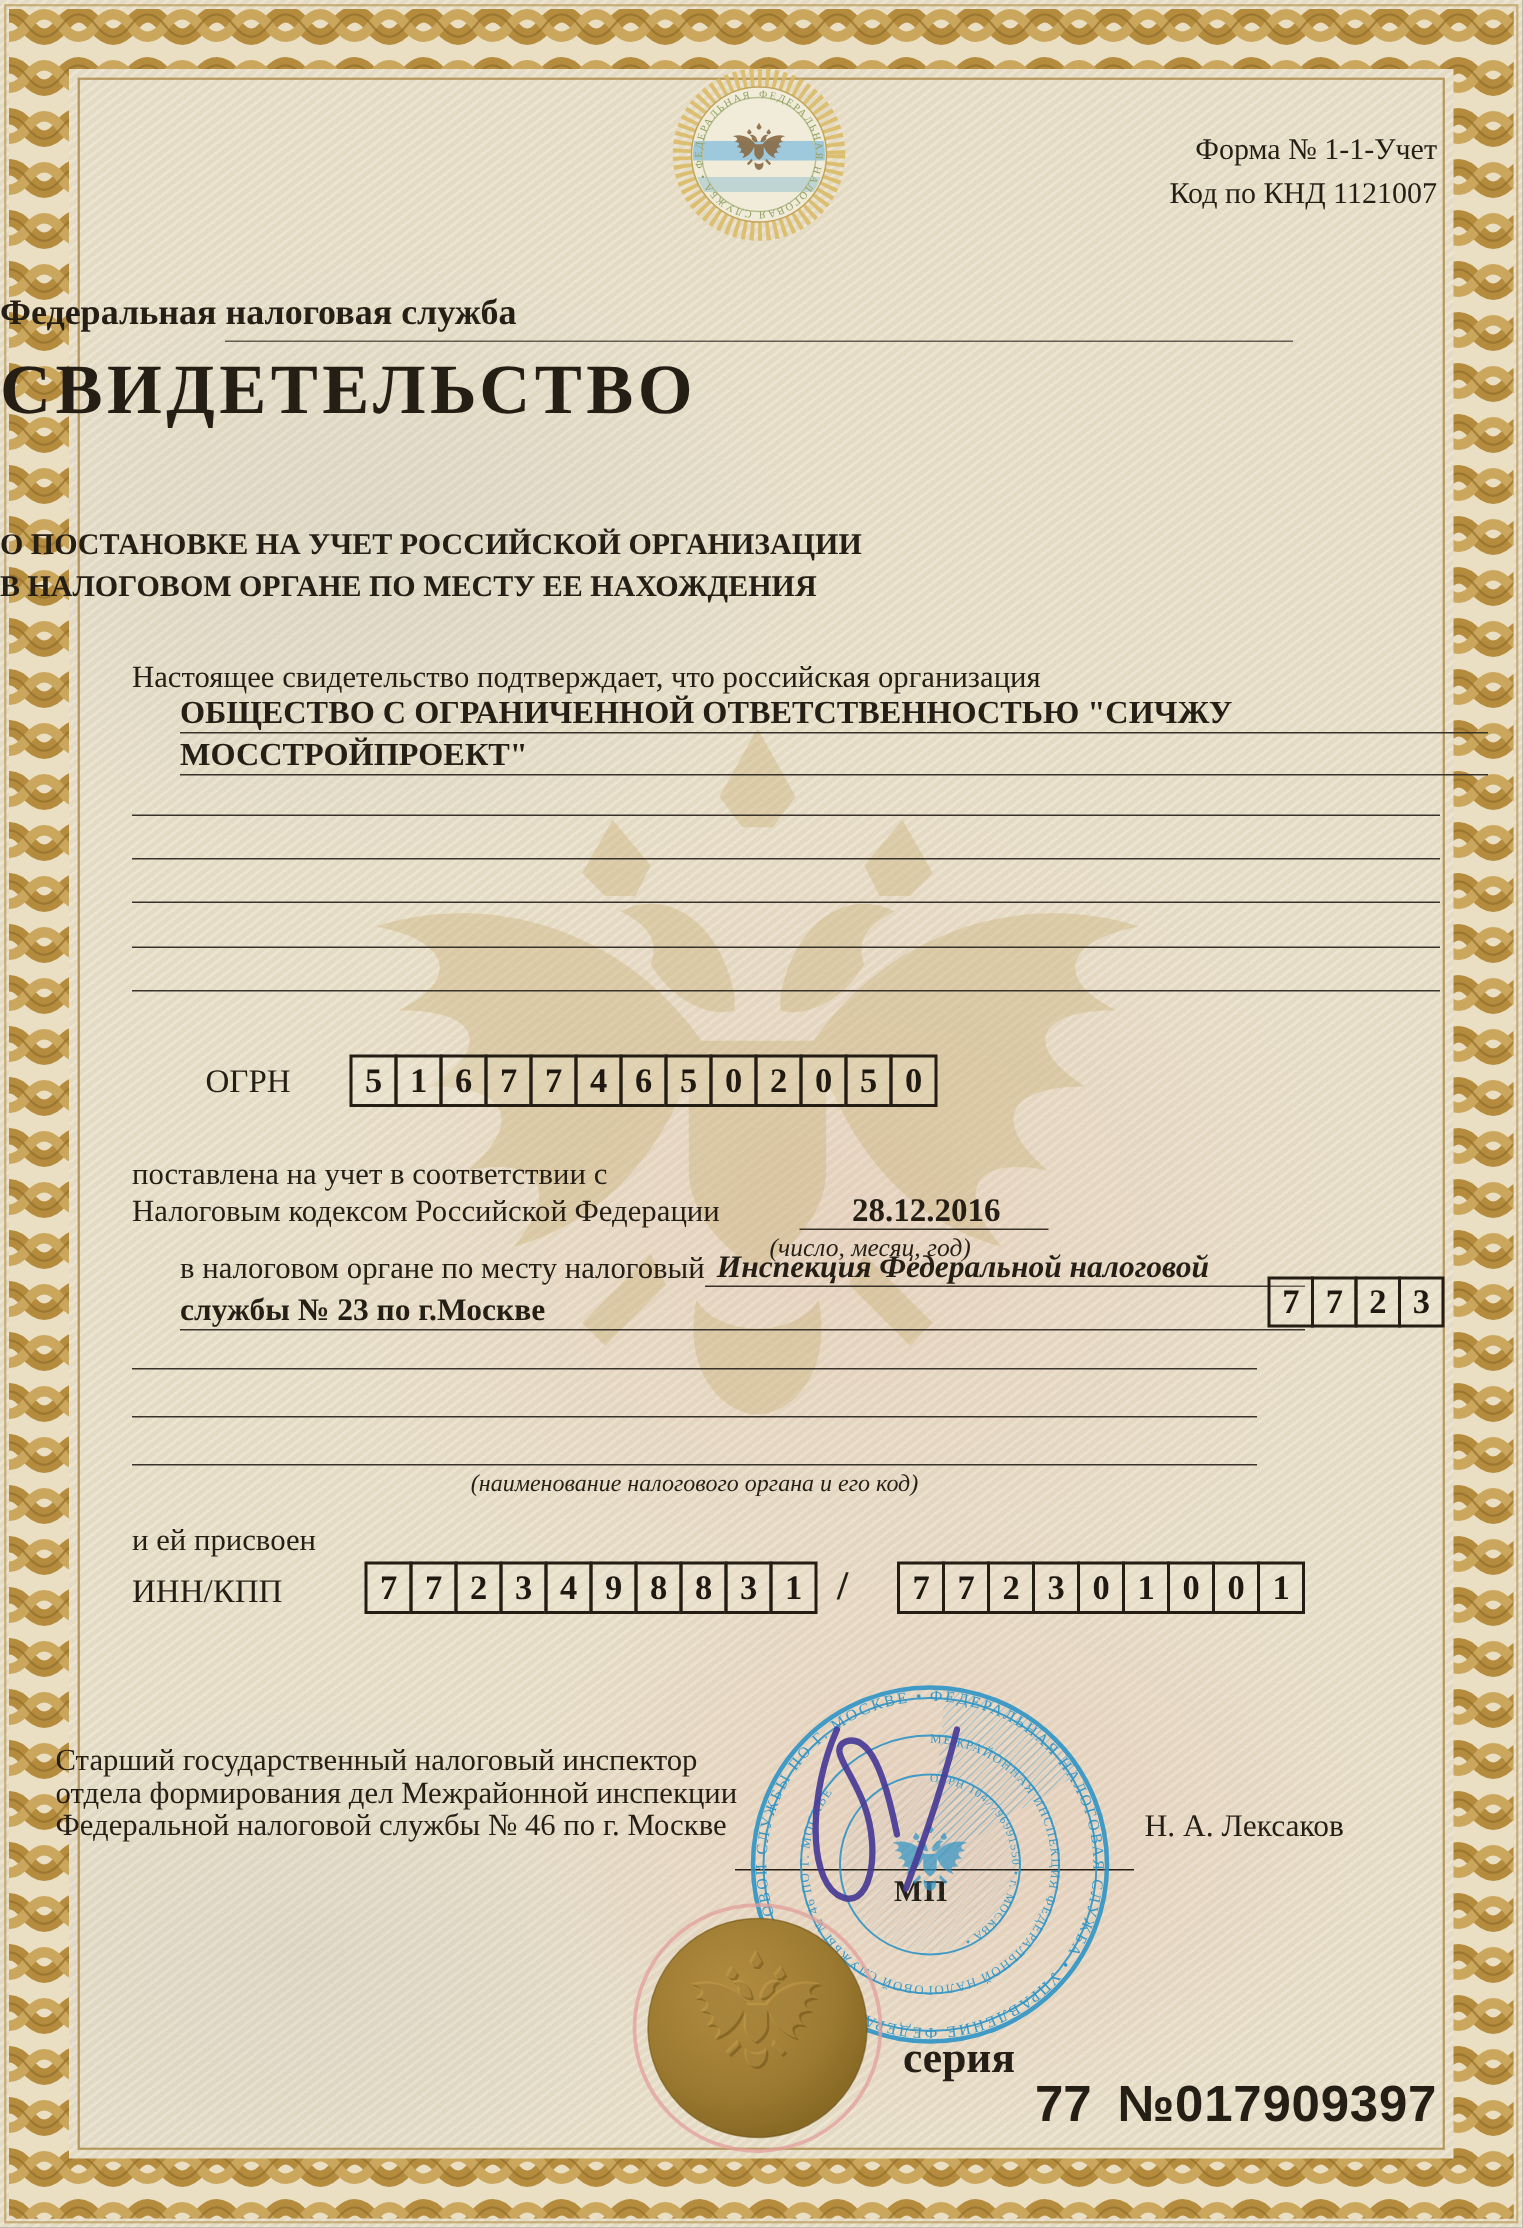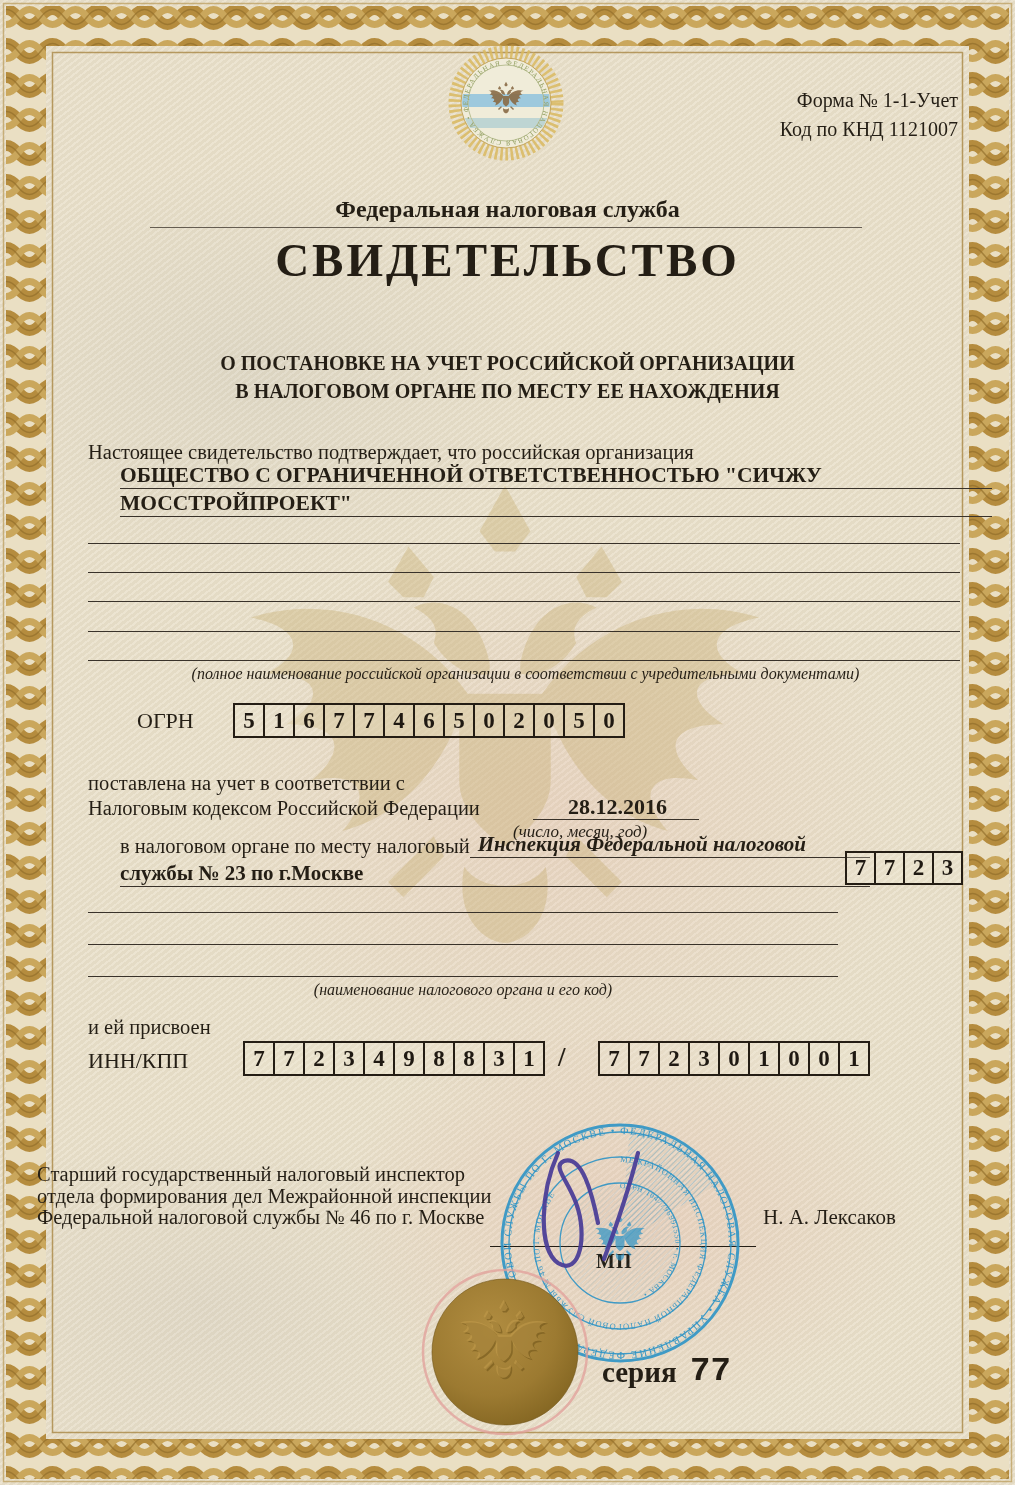--- a/index.html
+++ b/index.html
@@ -8,33 +8,33 @@
     font-family:"Liberation Serif","DejaVu Serif",serif; color:#241e15;
     background:
       radial-gradient(ellipse 420px 300px at 62% 82%, rgba(224,150,140,0.20), transparent 70%),
       radial-gradient(ellipse 500px 420px at 55% 55%, rgba(226,160,148,0.18), transparent 70%),
       radial-gradient(ellipse 380px 260px at 20% 88%, rgba(150,150,160,0.10), transparent 70%),
       radial-gradient(ellipse 420px 300px at 25% 25%, rgba(140,150,155,0.10), transparent 70%),
       repeating-linear-gradient(-38deg, #ece4d1 0 2px, #e4dbc5 2px 5px),
       #e7dfca;
   }
   .abs{position:absolute;}
-  .ctr{left:0;width:1015px;text-align:center;}
+  .ctr{left:0;width:1015px;text-align:left;}
   .b{font-weight:700;}
   .it{font-style:italic;}
   .rule{position:absolute;border-bottom:1.6px solid #39322a;}
   .cells{display:flex;position:absolute;}
   .cell{box-sizing:border-box;width:32px;height:35px;border:2px solid #241d14;margin-left:-2px;
         display:flex;align-items:center;justify-content:center;
         font-weight:700;font-size:23px;color:#1f1912;background:rgba(240,234,216,0.25);}
   .cells .cell:first-child{margin-left:0;}
   .cells-code .cell{width:31px;height:34px;}
   .flexline{display:flex;align-items:flex-end;margin-left:32px;}
   .fill-underline{flex:1;border-bottom:1.6px solid #39322a;font-style:italic;}
-  .mono{font-family:Liberation Mono, monospace;}
+  .mono{font-family:Liberation Sans, sans-serif;margin-top:32px;}
 </style>
 </head>
 <body>
 
 <svg width="0" height="0" style="position:absolute" aria-hidden="true">
   <defs>
     <symbol id="eagle" viewBox="0 0 120 120">
       <g fill="currentColor">
         <path d="M55 14 l5 -9 l5 9 l-3 4 h-4 z"></path>
         <path d="M37 24 l4 -7 l5 6 l-2 4 h-4 z"></path>
@@ -107,21 +107,20 @@
   <div class="abs ctr b" style="top:352px;font-size:20px">О ПОСТАНОВКЕ НА УЧЕТ РОССИЙСКОЙ ОРГАНИЗАЦИИ</div>
 
   <div class="abs" style="left:88px;top:441px;font-size:20.5px">Настоящее свидетельство подтверждает, что российская организация</div>
   <div class="abs flexline b" style="left:88px;top:458px;width:872px;height:30px;border-bottom:1.6px solid #39322a;font-size:21.5px">ОБЩЕСТВО С ОГРАНИЧЕННОЙ ОТВЕТСТВЕННОСТЬЮ "СИЧЖУ</div>
   <div class="abs flexline b" style="left:88px;top:489px;width:872px;height:27px;border-bottom:1.6px solid #39322a;font-size:21.5px">МОССТРОЙПРОЕКТ"</div>
   <div class="rule" style="left:88px;top:543px;width:872px"></div>
   <div class="rule" style="left:88px;top:572px;width:872px"></div>
   <div class="rule" style="left:88px;top:601px;width:872px"></div>
   <div class="rule" style="left:88px;top:631px;width:872px"></div>
   <div class="rule" style="left:88px;top:660px;width:872px"></div>
-  <div class="abs it" style="left:88px;top:665px;width:875px;text-align:center;font-size:16px">(полное наименование российской организации в соответствии с учредительными документами)</div>
 
   <div class="abs" style="left:137px;top:708px;font-size:22px">ОГРН</div>
   <div class="cells" style="left:233px;top:703px">
       <span class="cell">5</span>
       <span class="cell">1</span>
       <span class="cell">6</span>
       <span class="cell">7</span>
       <span class="cell">7</span>
       <span class="cell">4</span>
       <span class="cell">6</span>
@@ -234,14 +233,15 @@
     </defs>
     <circle cx="90" cy="90" r="82" fill="none" stroke="#e29f9a" stroke-width="2.5" opacity=".75"></circle>
     <circle cx="90" cy="90" r="73" fill="url(#sealg)"></circle>
     <circle cx="90" cy="90" r="73" fill="none" stroke="#6f5415" stroke-width="1" opacity=".6"></circle>
     <use href="#eagle" x="38" y="35" width="104" height="104" color="#6e5318" opacity=".55"></use>
     <use href="#eagle" x="36.5" y="33.5" width="104" height="104" color="#c59e4e" opacity=".5"></use>
   </svg>
 
   <div class="abs b" style="left:602px;top:1356px;font-size:29px">серия</div>
   <div class="abs b mono" style="left:690px;top:1352px;font-size:34px">77</div>
+  <div class="abs b mono" style="left:745px;top:1352px;font-size:34px;letter-spacing:.5px">№017909397</div>
 
 </div>
 
 </body></html>

